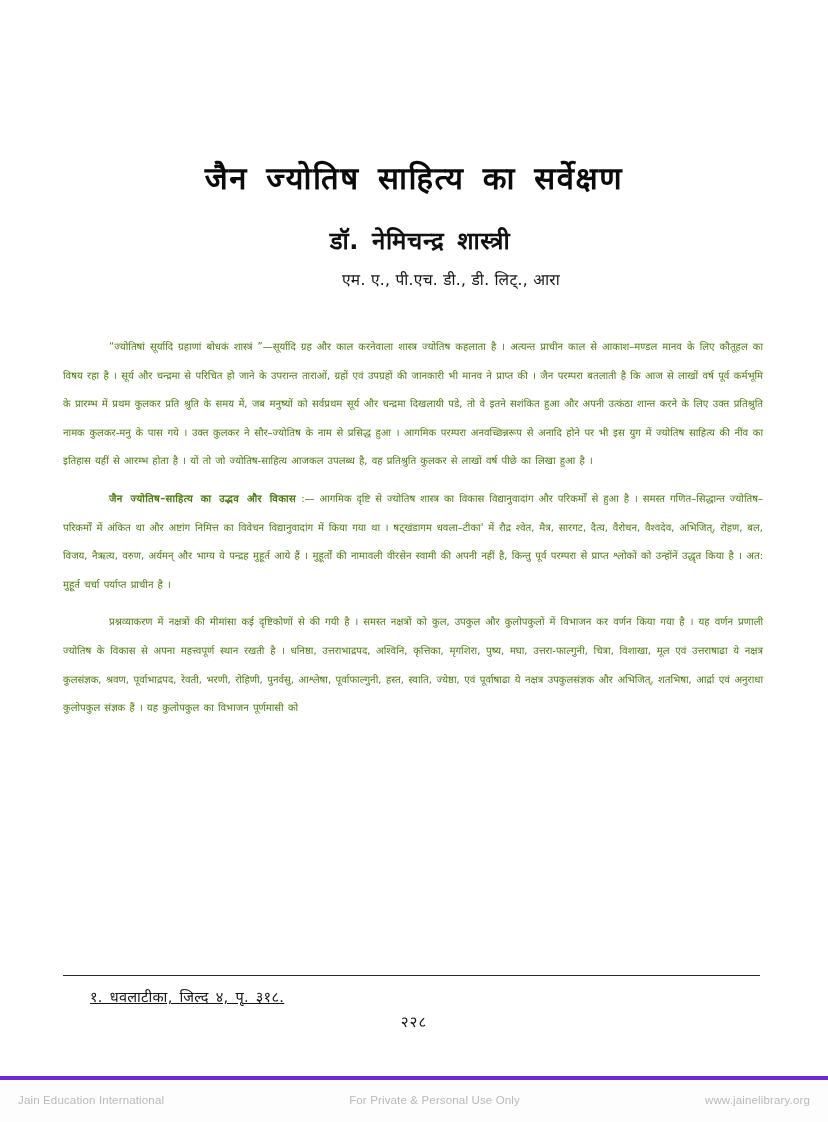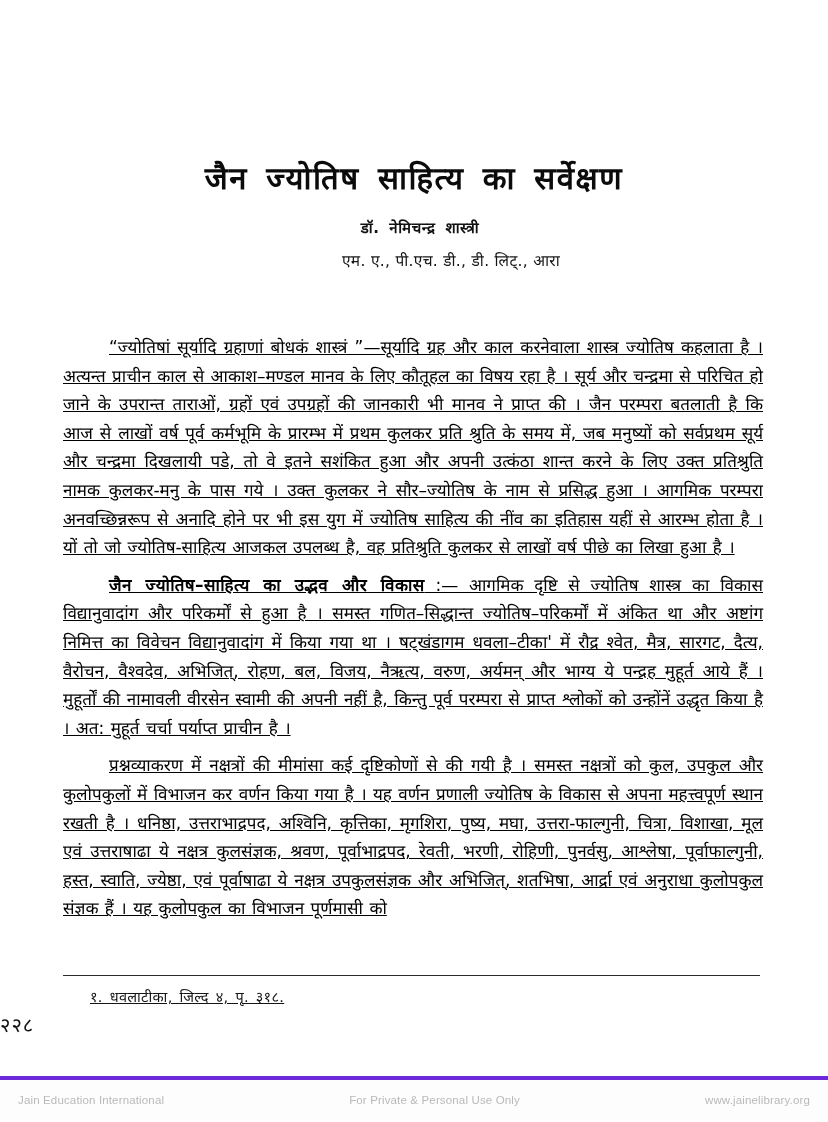--- a/index.html
+++ b/index.html
@@ -27,24 +27,24 @@
     font-family:"DejaVu Sans","Liberation Sans",sans-serif;
     font-weight:700;
     font-size:31px;
     letter-spacing:1.5px;
     color:#0b0b0b;
     line-height:1.2;
     word-spacing:6px;
     text-align:center;
   }
   .author{
-    margin-top:20px;
+    margin-top:26px;
     font-family:"DejaVu Sans","Liberation Sans",sans-serif;
     font-weight:700;
-    font-size:15px;
+    font-size:24px;
     letter-spacing:0.6px;
     color:#111;
     word-spacing:4px;
     padding-left:12px;
   }
   .credentials{
     margin-top:12px;
     font-family:"DejaVu Sans","Liberation Sans",sans-serif;
     font-weight:400;
     font-size:15.5px;
@@ -55,27 +55,26 @@
 
   
   .body-col{
     position:absolute;
     left:63px;top:333px;
     width:700px;
   }
   p.para{
     margin:0 0 9px 0;
     font-family:"DejaVu Sans","Liberation Sans",sans-serif;
-    font-size:17px;
+    font-size:10px;
     line-height:28.6px;
     text-align:justify;
     text-justify:inter-word;
-    color:#000000;
+    color:#4d7c0f;
     word-spacing:1px;
-    text-decoration:underline;
   }
   p.para .indent{display:inline-block;width:46px;}
   .lead-bold{
     font-weight:700;
     letter-spacing:0.4px;
     word-spacing:3px;
   }
 
   
   .fn-rule{
@@ -90,23 +89,23 @@
     font-family:"DejaVu Sans","Liberation Sans",sans-serif;
     font-size:14.5px;
     color:#141414;
     letter-spacing:0.3px;
     word-spacing:2px;
     text-decoration:underline;
   }
   .page-number{
     position:absolute;
     left:0;top:1011px;width:828px;
-    text-align:left;
+    text-align:center;
     font-family:"DejaVu Sans","Liberation Sans",sans-serif;
-    font-size:20px;
+    font-size:15px;
     color:#121212;
     letter-spacing:1px;
   }
 
   
   .footer{
     position:absolute;
     left:0;top:1076px;
     width:828px;height:46px;
     background:#fdfdfd;

